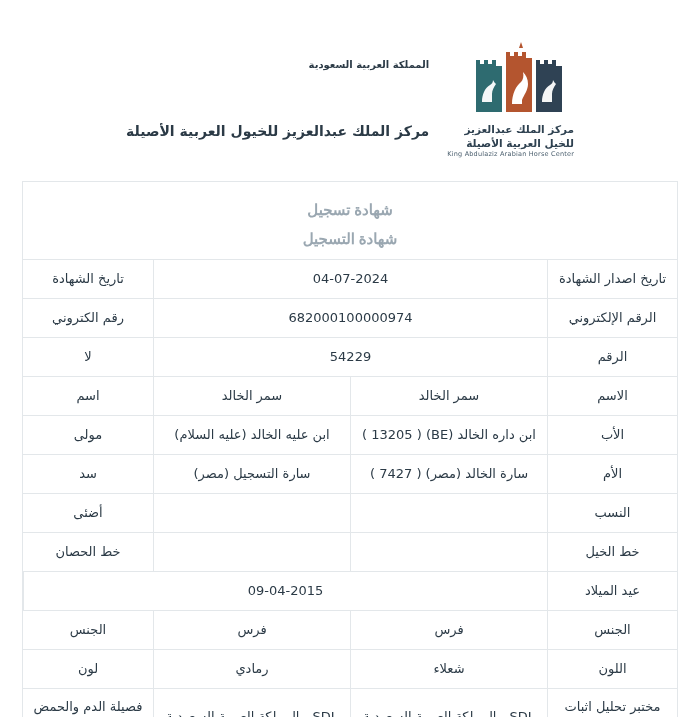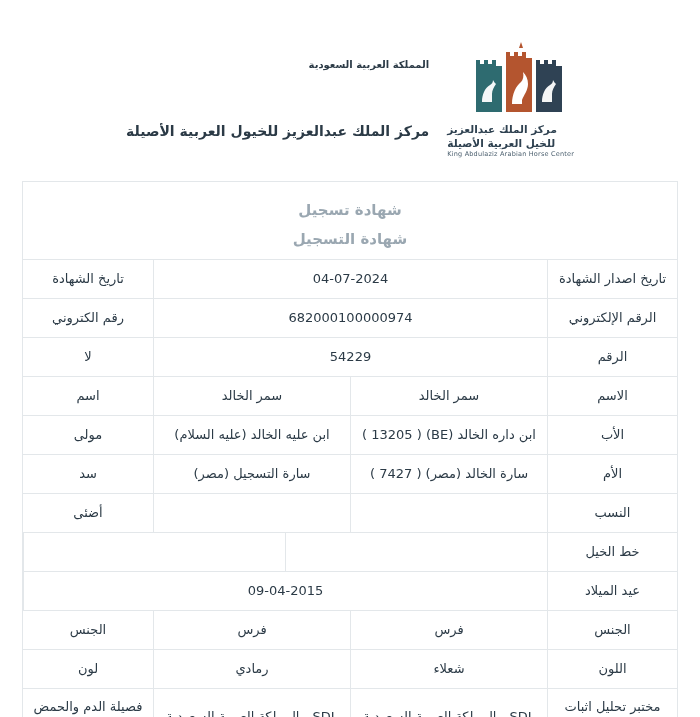--- a/index.html
+++ b/index.html
@@ -35,21 +35,21 @@
     align-items: center;
     gap: 8px;
   }
   .logo-mark {
     width: 104px;
     height: 80px;
     position: relative;
     display: block;
   }
   .logo-caption {
-    text-align: left;
+    text-align: right;
     font-size: 10.5px;
     line-height: 1.35;
     color: #2e4150;
     font-weight: bold;
     margin-top: 2px;
   }
   .logo-caption .en {
     font-size: 6.5px;
     font-weight: normal;
     color: #4b5f6e;
@@ -75,20 +75,21 @@
   .cert {
     border: 1px solid #e3e7ea;
     border-bottom: none;
     margin: 0 22px;
     background: #fff;
   }
   .cert-title-row {
     padding: 14px 0 6px 0;
     text-align: center;
     border-bottom: 1px solid #e3e7ea;
+    font-family: Liberation Serif, serif;
   }
   .cert-title-row .ct {
     color: #9aa7b1;
     font-size: 15px;
     line-height: 1.9;
     font-weight: bold;
   }
   .row {
     display: flex;
     flex-direction: row;
@@ -225,20 +226,21 @@
       <div class="cell c-label">النسب</div>
       <div class="cell c-mid"></div>
       <div class="cell c-mid2"></div>
       <div class="cell c-end">أضئى</div>
     </div>
 
     <div class="row">
       <div class="cell c-label">خط الخيل</div>
       <div class="cell c-mid"></div>
       <div class="cell c-mid2"></div>
+      <div class="cell c-end">خط الحصان</div>
     </div>
 
     <div class="row">
       <div class="cell c-label">عيد الميلاد</div>
       <div class="cell span-2">09-04-2015</div>
     </div>
 
     <div class="row">
       <div class="cell c-label">الجنس</div>
       <div class="cell c-mid">فرس</div>

